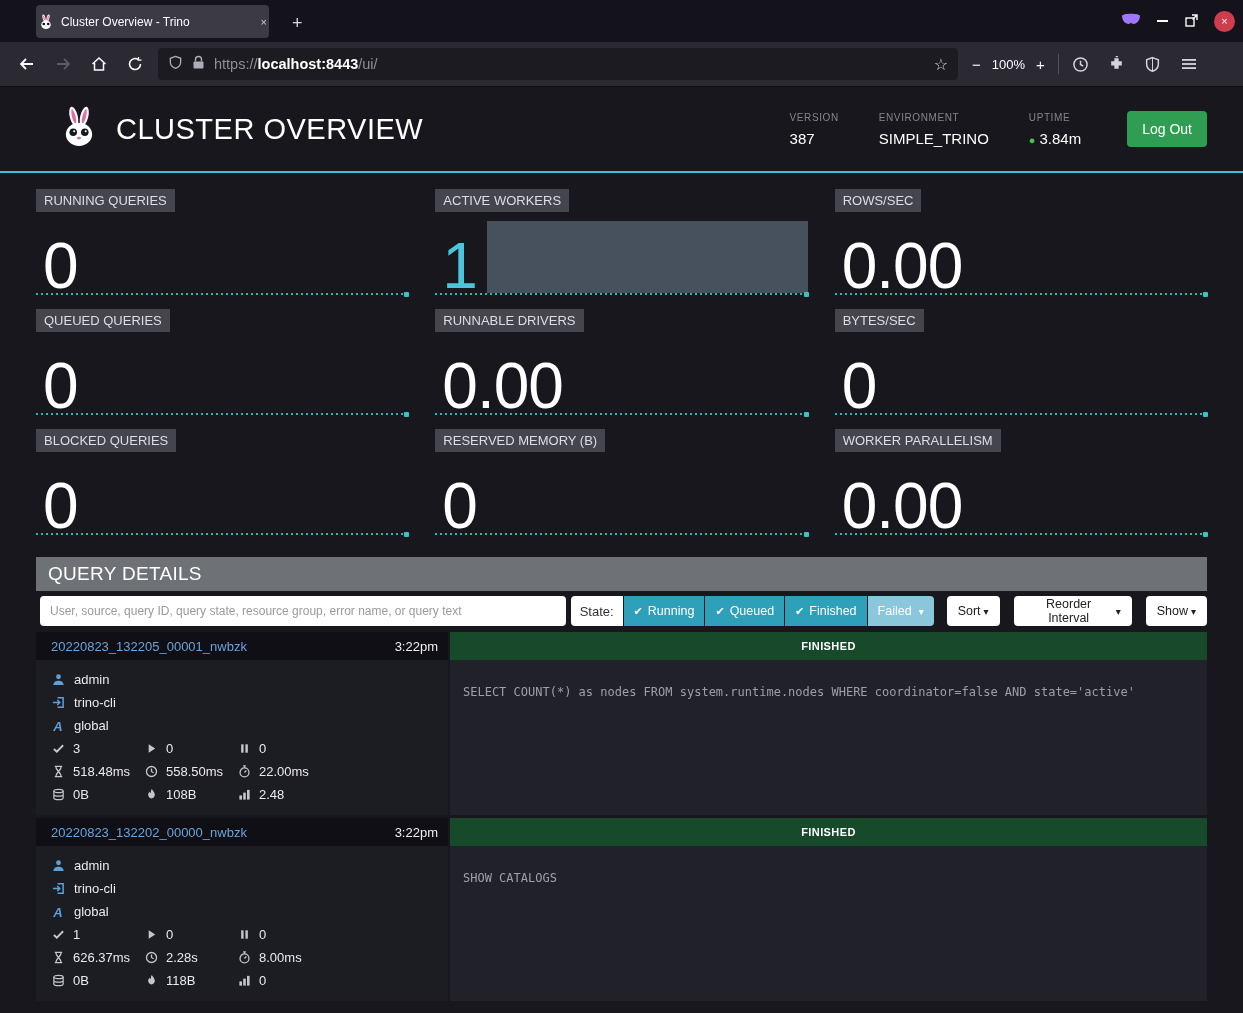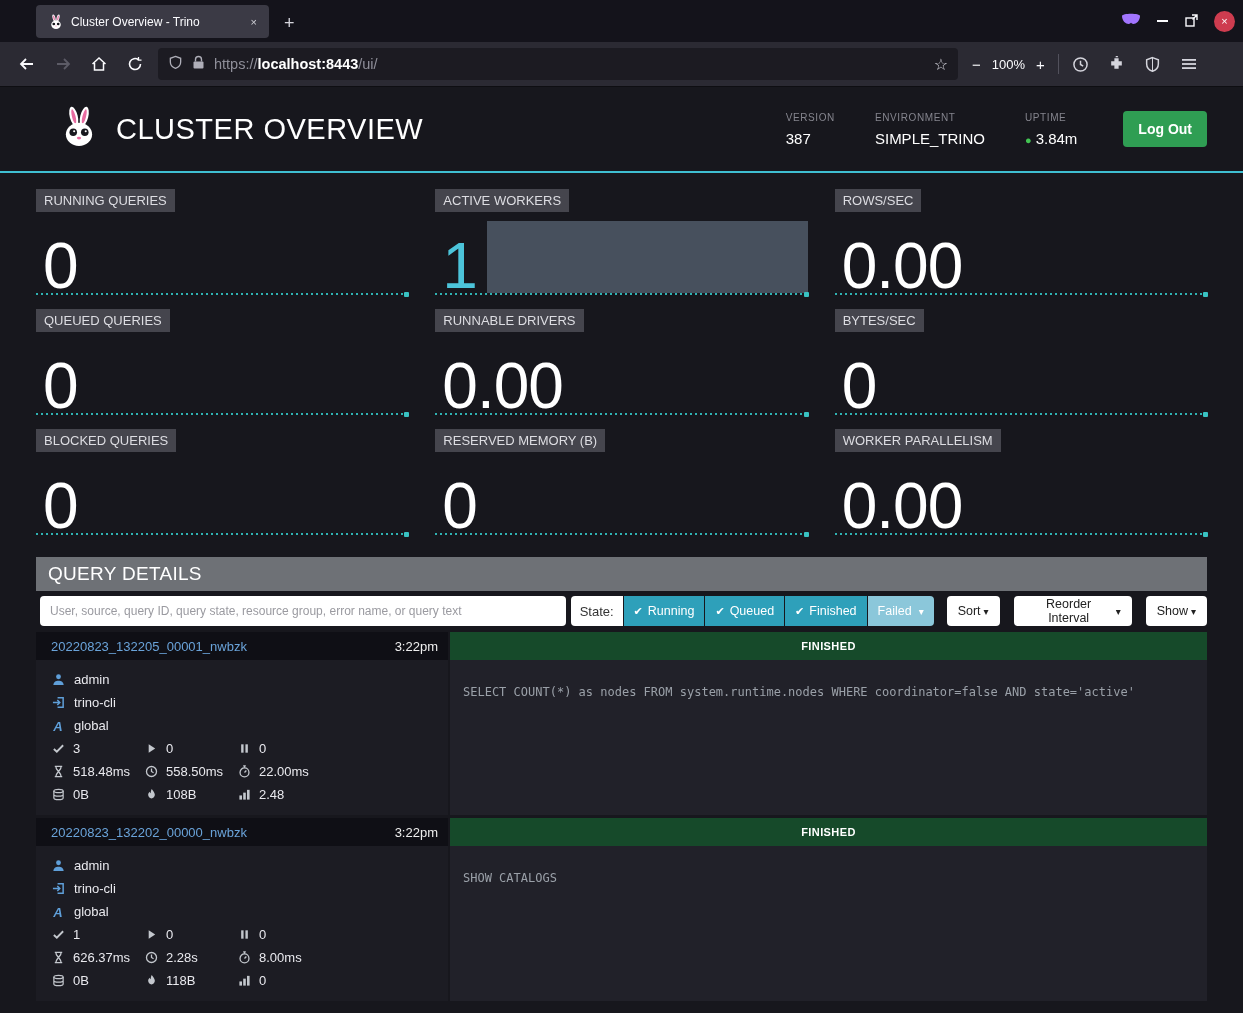--- a/index.html
+++ b/index.html
@@ -1,21 +1,21 @@
 <!DOCTYPE html>
 <html><head>
 <meta charset="utf-8">
 <style>
   * { margin:0; padding:0; box-sizing:border-box; }
   html,body { width:1243px; height:1013px; background:#17171d; font-family:"Liberation Sans", sans-serif; overflow:hidden; }
   .screen { position:relative; width:1243px; height:1013px; }
 
   
   .tabbar { height:42px; background:#14131b; display:flex; align-items:flex-end; position:relative; }
-  .tab { margin:5px 3px 4px 36px; height:33px; width:233px; background:#3b3a45; border-radius:4px; display:flex; align-items:center; padding:0 12px; gap:7px; }
+  .tab { margin:5px 11px 4px 36px; height:33px; width:233px; background:#3b3a45; border-radius:4px; display:flex; align-items:center; padding:0 2px; gap:7px; }
   .favicon svg { display:block; }
   .tab-title { font-size:12px; color:#fbfbfe; flex:1; white-space:nowrap; overflow:hidden; }
   .tab-close { color:#cfcfd6; font-size:11px; cursor:default; }
   .newtab { margin:0 0 10px 12px; color:#d6d6dd; font-size:18px; line-height:1; }
   .win-controls { position:absolute; right:8px; top:0; height:42px; display:flex; align-items:center; gap:16px; }
   .minbar { display:block; width:11px; height:2px; background:#fbfbfe; }
   .win-close { width:21px; height:21px; border-radius:50%; background:#ce3c4f; color:#fff; display:grid; place-items:center; font-size:11px; }
   .win-btn { display:grid; place-items:center; }
 
   .navbar { height:45px; background:#2b2a33; display:flex; align-items:center; padding:0 10px; gap:2px; border-bottom:1px solid #0e0e12; }
@@ -30,21 +30,21 @@
   .vsep { width:1px; height:20px; background:#52515c; margin:0 3px; }
   .chrome-ic { color:#d4d4dc; }
 
   
   .trino-header { display:flex; align-items:center; height:86px; padding:0 36px 0 58px; border-bottom:2px solid #3fbfd2; }
   .page-title { font-size:29px; font-weight:normal; color:#ffffff; letter-spacing:0.5px; margin-left:16px; }
   .meta { margin-left:auto; display:flex; align-items:center; gap:40px; }
   .meta-label { font-size:10px; color:#85858e; letter-spacing:0.6px; margin-bottom:7px; }
   .meta-value { font-size:15px; color:#ffffff; white-space:nowrap; }
   .updot { color:#43c553; font-size:11px; margin-right:4px; }
-  .logout-btn { background:#2f9e53; color:#fff; font-size:14px; padding:10px 15px; border-radius:4px; border:none; margin-left:6px; font-family:inherit;font-weight:bold; }
+  .logout-btn { background:#2f9e53; color:#fff; font-size:14px; padding:10px 15px; border-radius:4px; border:none; margin-left:6px; font-family:inherit; }
 
   
   .stats { display:grid; grid-template-columns:repeat(3,1fr); column-gap:27px; row-gap:14px; margin:16px 36px 0; }
   .stat { position:relative; height:106px; }
   .stat-label { display:inline-block; background:#45454d; color:#dddde2; font-size:13px; padding:4px 8px; }
   .stat-value { position:absolute; left:7px; bottom:3px; font-size:64px; font-weight:300; color:#ffffff; line-height:0.82; letter-spacing:-1px; }
   .stat.highlight .stat-value { color:#4cc4da; }
   .stat-fill { position:absolute; left:52px; right:0; top:32px; bottom:2px; background:#47505d; }
   .spark { position:absolute; left:0; right:0; bottom:0; height:2px;
            background-image:repeating-linear-gradient(to right,#2fb3b3 0px,#2fb3b3 2px,transparent 2px,transparent 5px); }

